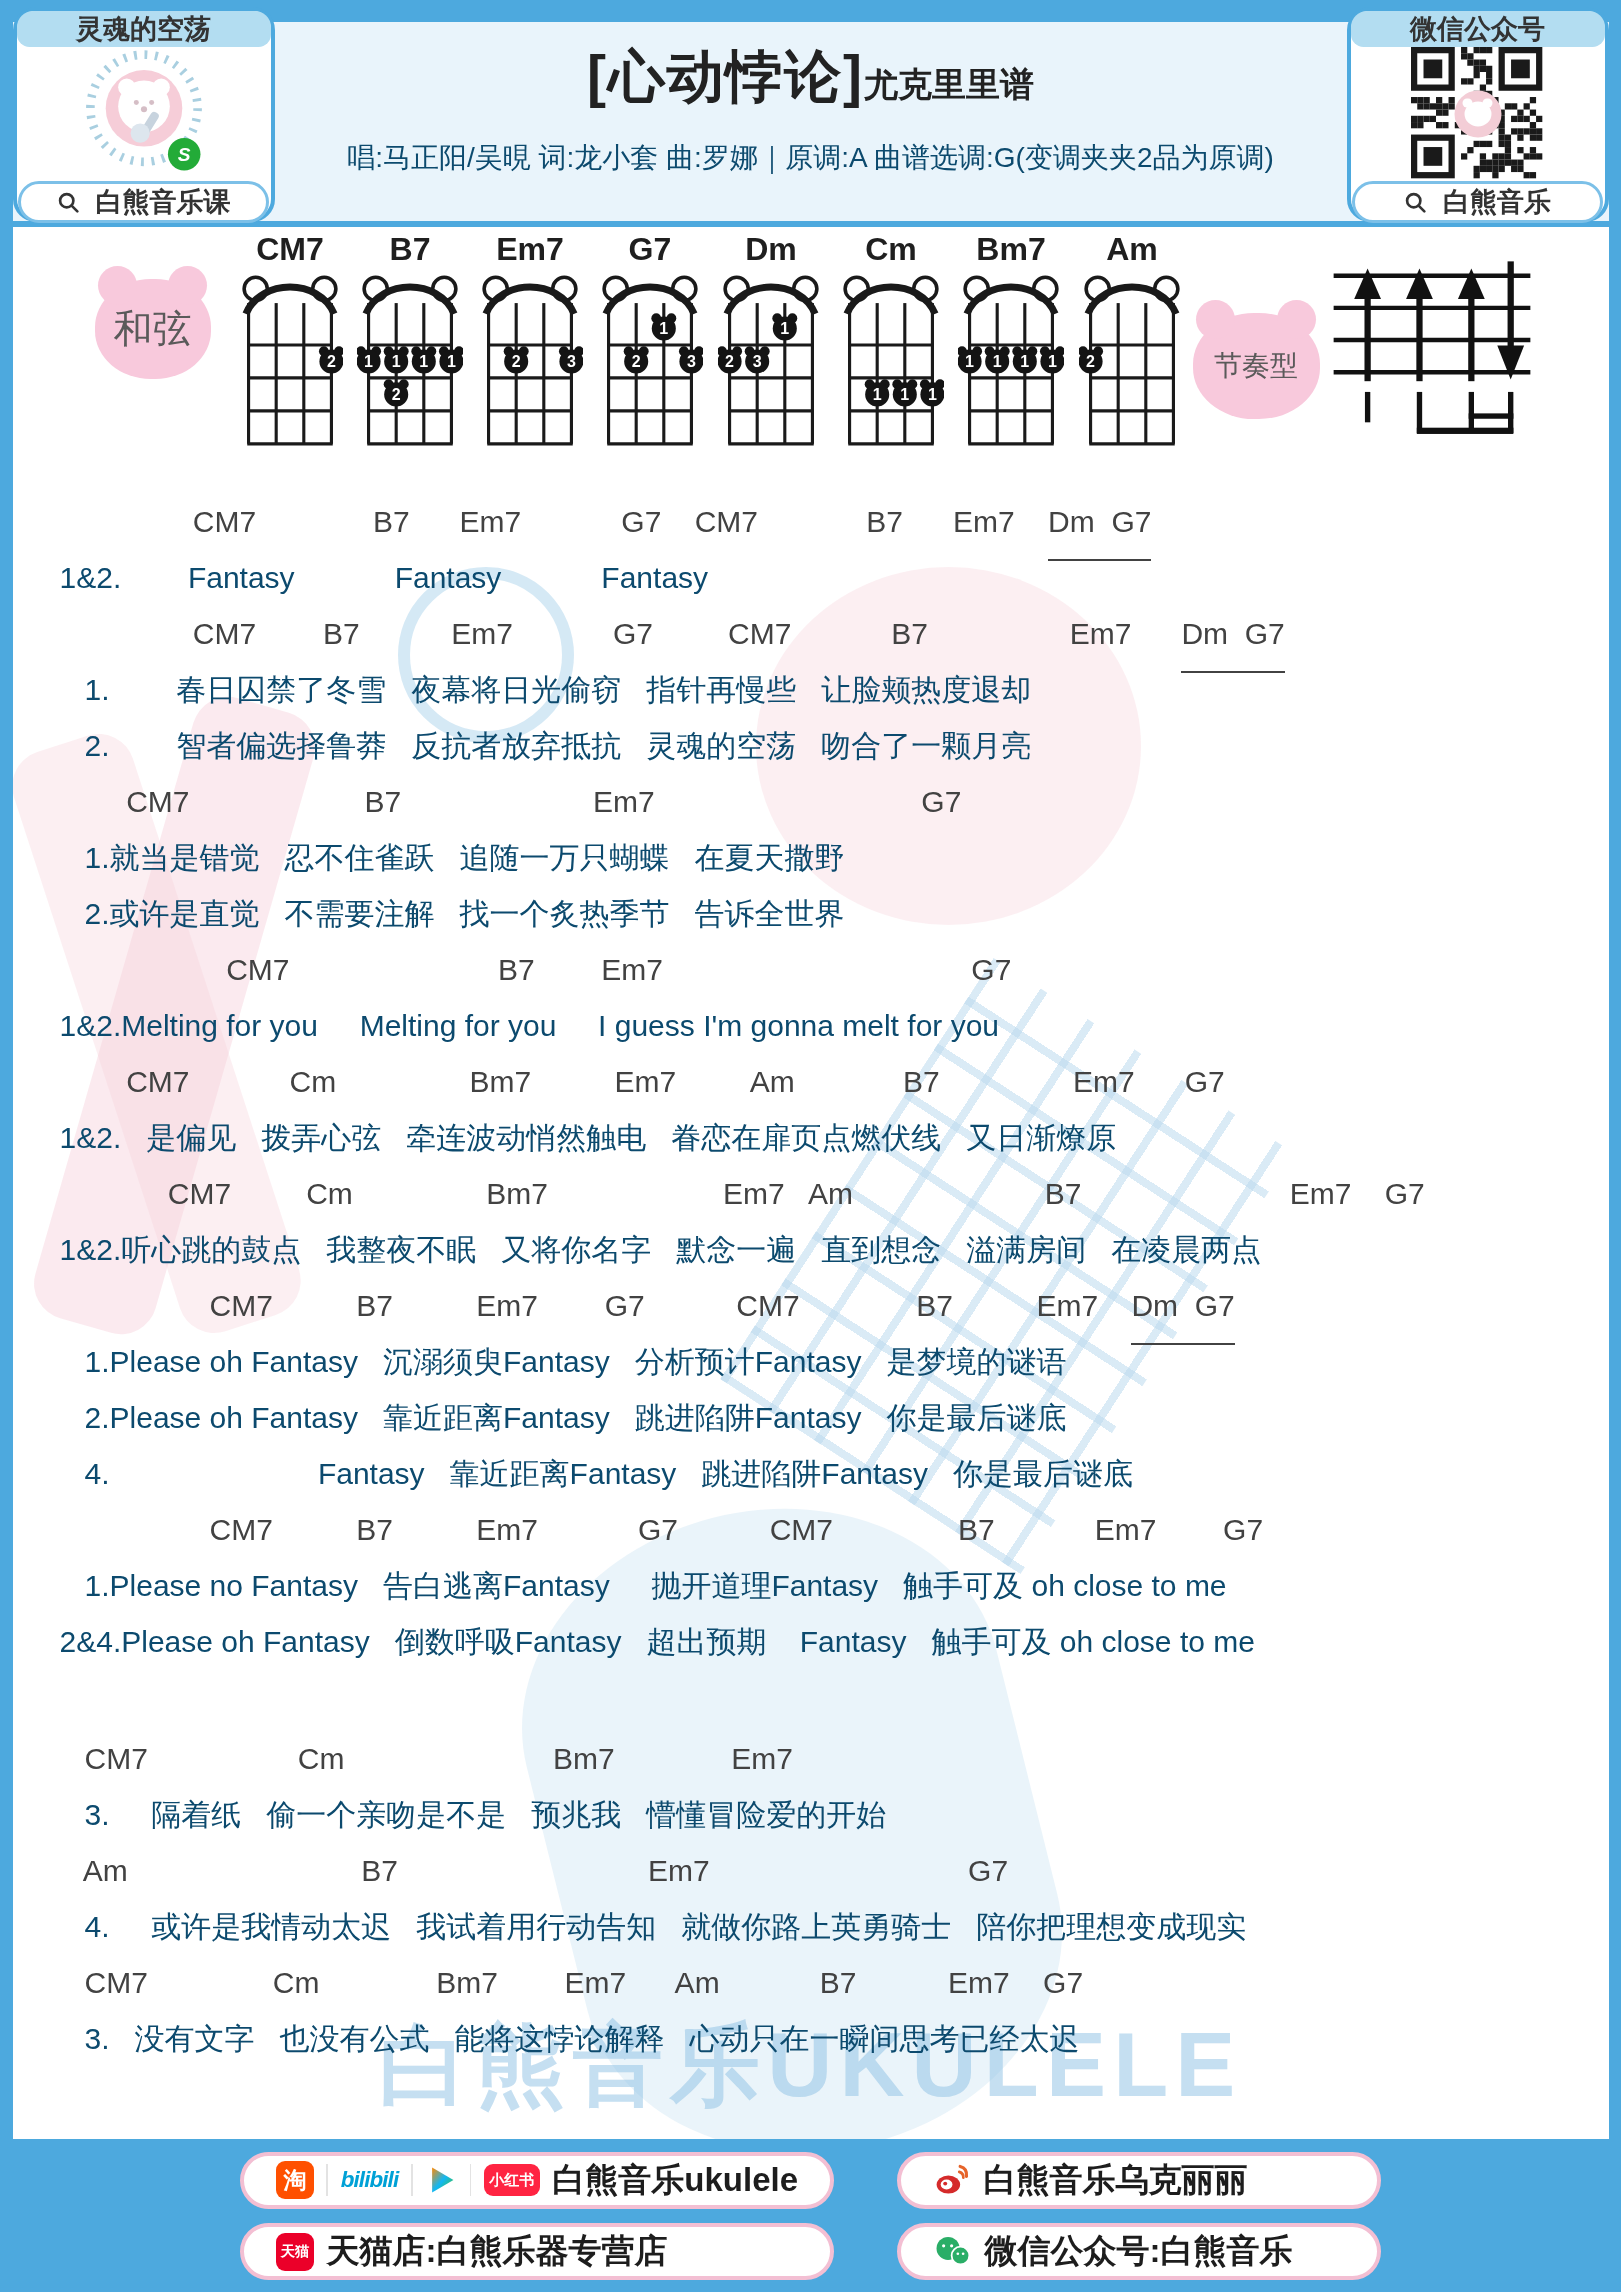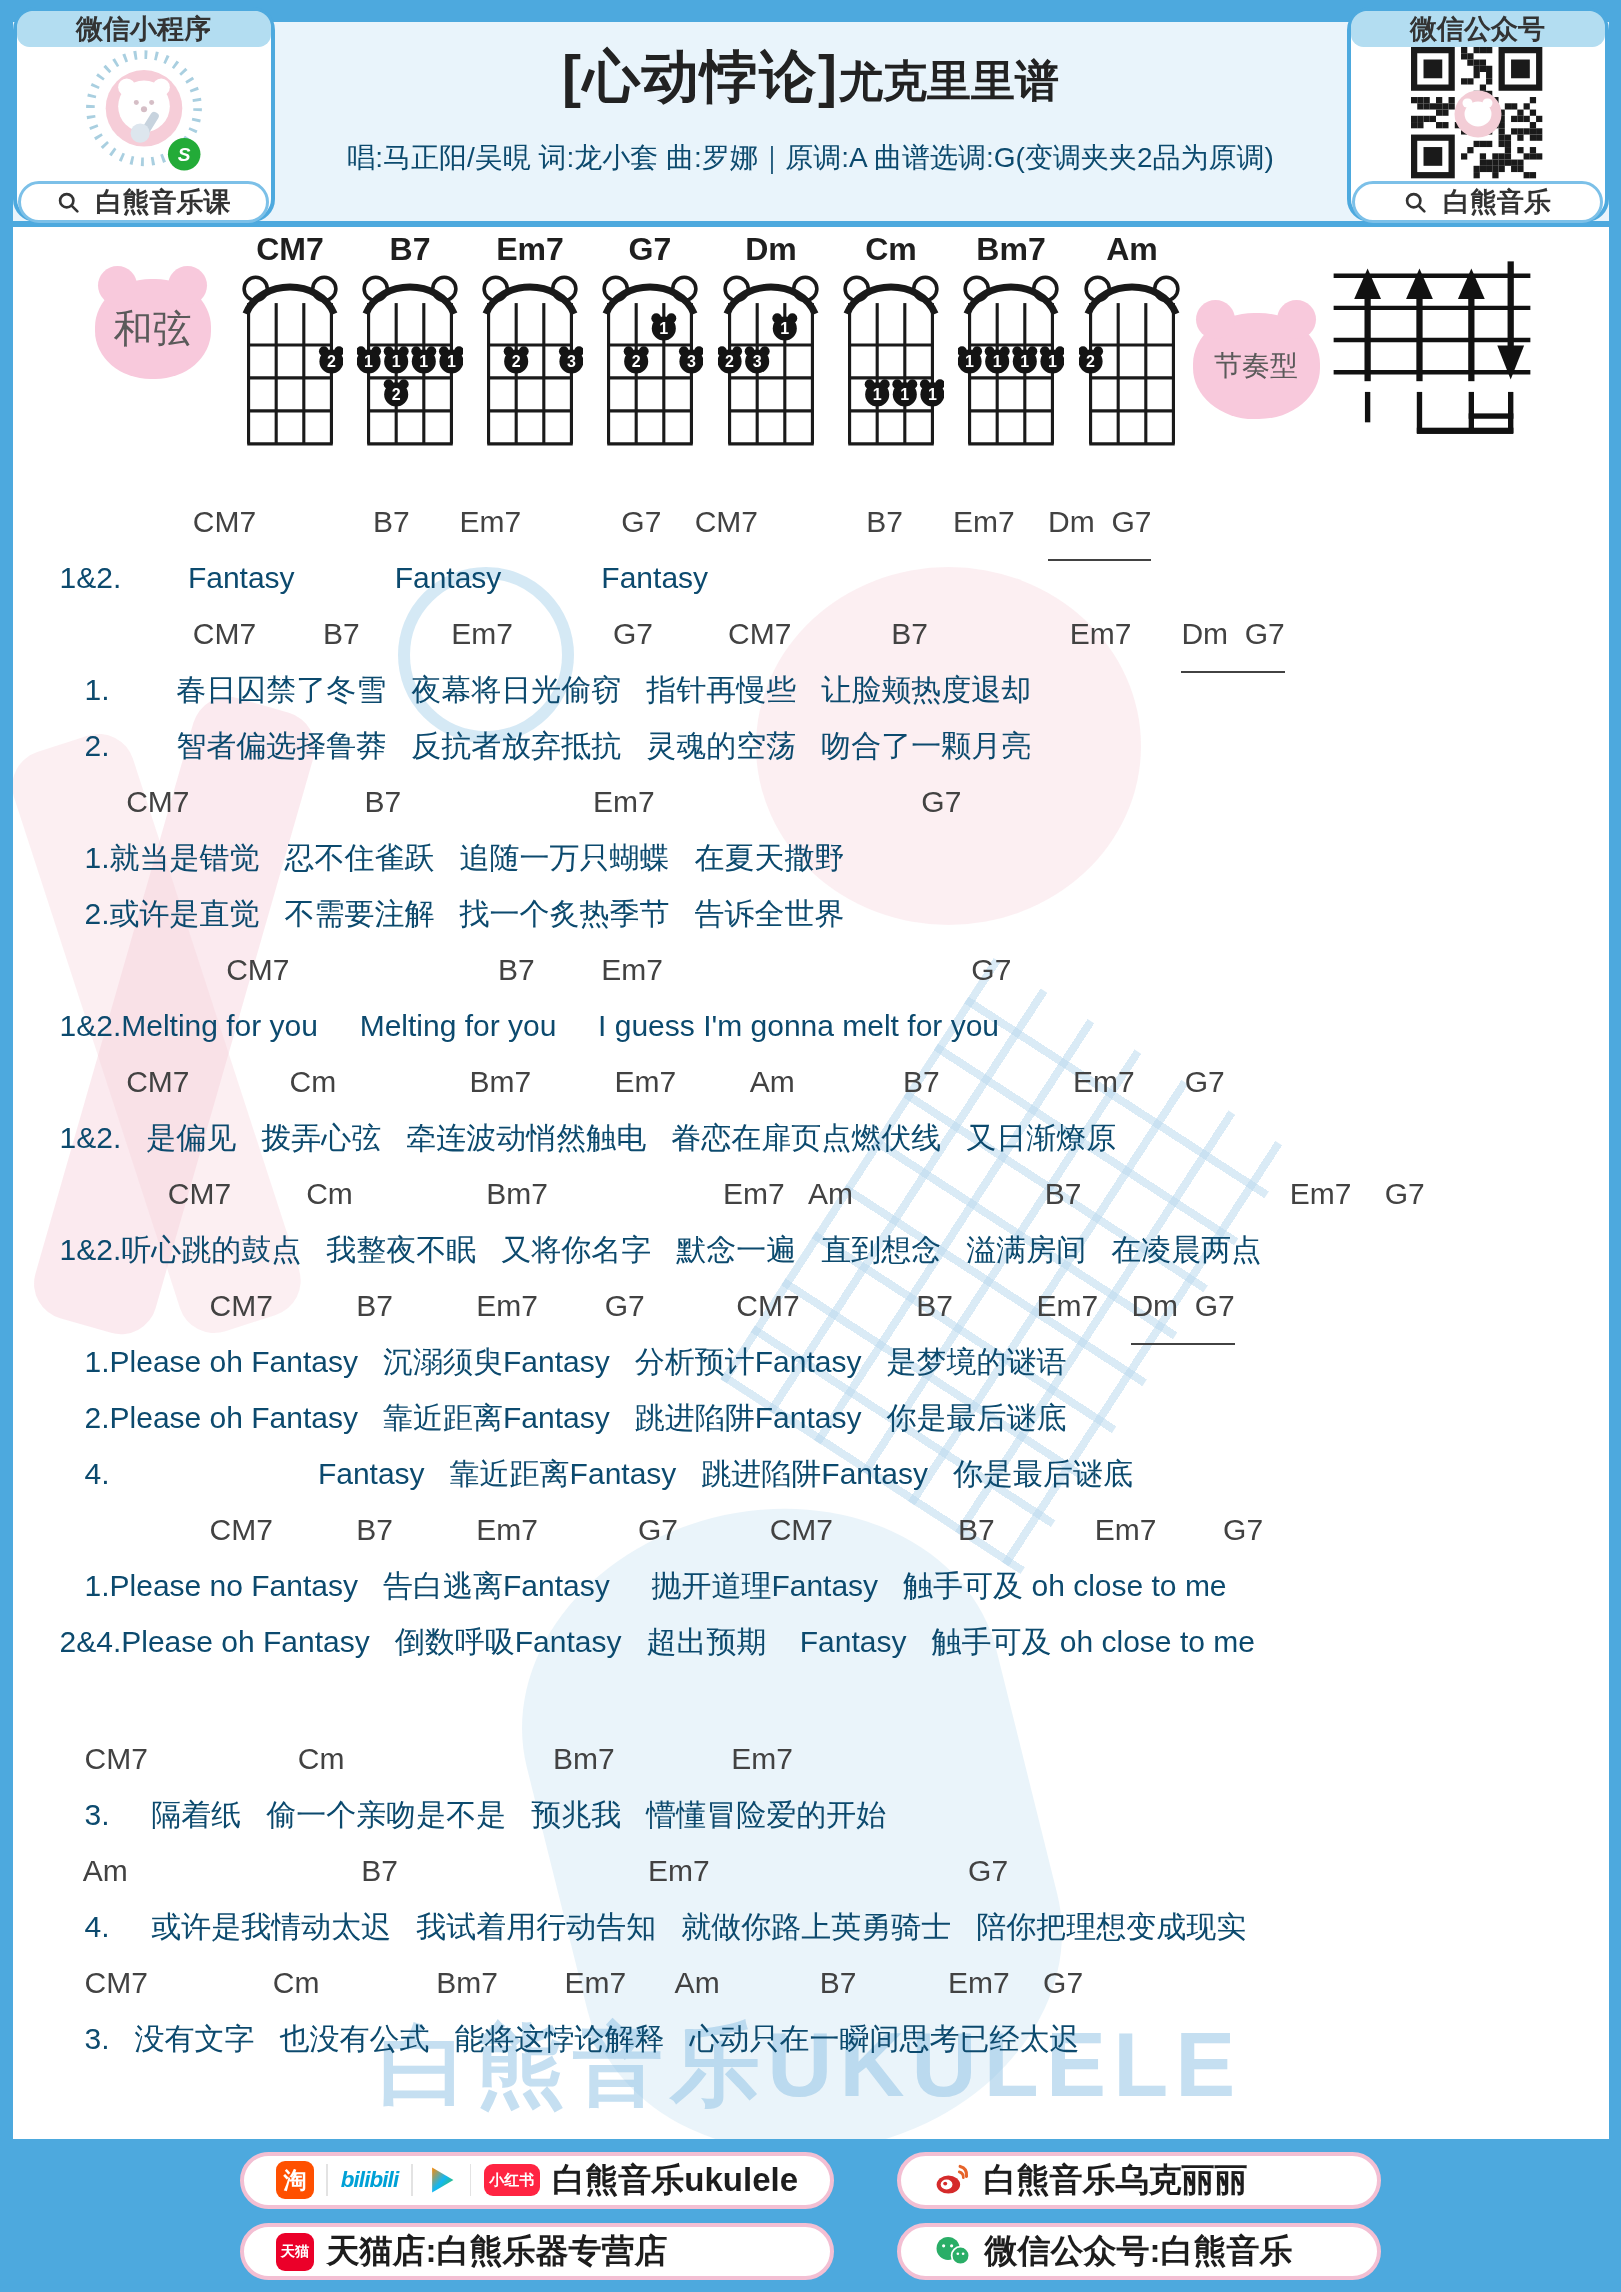--- a/index.html
+++ b/index.html
@@ -21,21 +21,21 @@
                 margin:0 1.8px 1.8px 1.8px;display:flex;align-items:center;justify-content:center;gap:16px;
                 font-size:27px;font-weight:bold;color:#333;}
   .qr-wrap{position:relative;width:134px;height:134px;}
   .qr-bear{position:absolute;width:47px;height:47px;border-radius:50%;background:#f3cdd6;
            left:50%;top:50%;transform:translate(-50%,-50%);display:flex;align-items:center;justify-content:center;}
   .qr-bear-head{position:relative;width:27px;height:25px;background:#fff;border-radius:50%;}
   .qr-bear-head::before,.qr-bear-head::after{content:"";position:absolute;width:9.9px;height:9.9px;background:#fff;border-radius:50%;top:-3.6px;}
   .qr-bear-head::before{left:-1.8px;}.qr-bear-head::after{right:-1.8px;}
   .title-wrap{position:absolute;left:287px;right:287px;top:39px;text-align:center;z-index:2;}
   .main-title{font-size:57px;font-weight:bold;color:#222;letter-spacing:1.8px;}
-  .main-title .suffix{font-size:44px;letter-spacing:0;}
+  .main-title .suffix{font-size:34px;letter-spacing:0;}
   .credit{margin-top:23px;font-size:28px;color:#0c4a6e;}
   
   .blob{position:absolute;background:var(--pink,#f8c9dc);border-radius:48%;
         display:flex;align-items:center;justify-content:center;
         font-size:39px;color:#5a5a5a;z-index:2;}
   .blob::before,.blob::after{content:"";position:absolute;width:39px;height:39px;
         background:var(--pink,#f8c9dc);border-radius:50%;top:-13.4px;}
   .blob::before{left:3.6px;}.blob::after{right:3.6px;}
   .blob-hexian{left:82px;top:52px;width:116px;height:100px;}
   .blob-jiezou{left:1180px;top:86px;width:127px;height:106px;font-size:28px;}
@@ -342,21 +342,21 @@
         <div class="line c gap"><span>   CM7                  Cm                         Bm7              Em7</span></div>
         <div class="line l"><span>   3.     隔着纸   偷一个亲吻是不是   预兆我   懵懂冒险爱的开始</span></div>
         <div class="line c"><span>   Am                            B7                              Em7                               G7</span></div>
         <div class="line l"><span>   4.     或许是我情动太迟   我试着用行动告知   就做你路上英勇骑士   陪你把理想变成现实</span></div>
         <div class="line c"><span>   CM7               Cm              Bm7        Em7      Am            B7           Em7    G7</span></div>
         <div class="line l"><span>   3.   没有文字   也没有公式   能将这悖论解释   心动只在一瞬间思考已经太迟</span></div>
       </div>
   </div>
 
   <div class="corner-card left">
-    <div class="corner-badge">微信小程序</div>
+    <div class="corner-badge">灵魂的空荡</div>
     <div class="corner-content">
       <svg width="134" height="134" viewBox="0 0 140 140">
         <circle cx="70" cy="64" r="56" fill="none" stroke="#a9cfe0" stroke-width="9" stroke-dasharray="3 8"></circle>
         <circle cx="70" cy="64" r="40" fill="#f6cdd8"></circle>
         <circle cx="52" cy="42" r="9" fill="#fff"></circle>
           <circle cx="88" cy="42" r="9" fill="#fff"></circle>
         <circle cx="70" cy="62" r="27" fill="#fff"></circle>
         <circle cx="62" cy="58" r="2.6" fill="#d5bec6"></circle>
           <circle cx="78" cy="58" r="2.6" fill="#d5bec6"></circle>
         <circle cx="70" cy="65" r="3.2" fill="#d5bec6"></circle>

